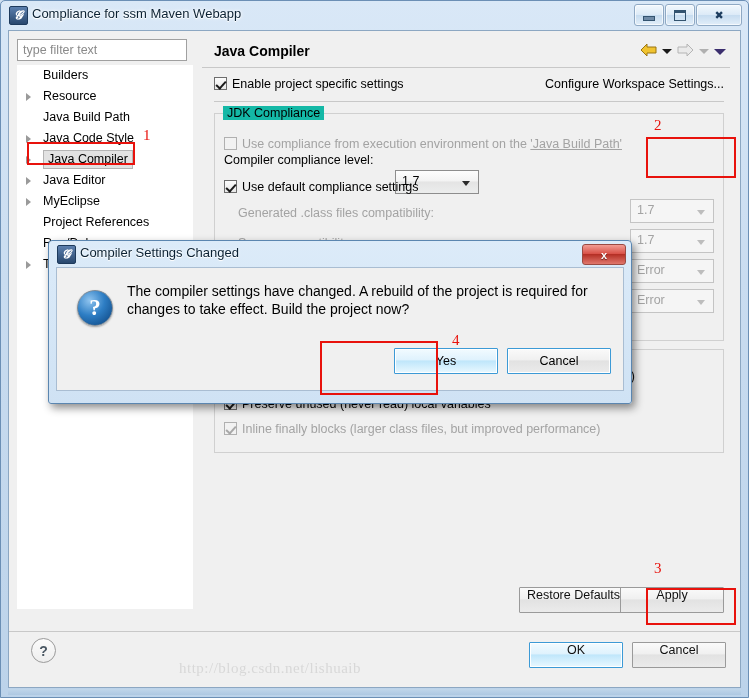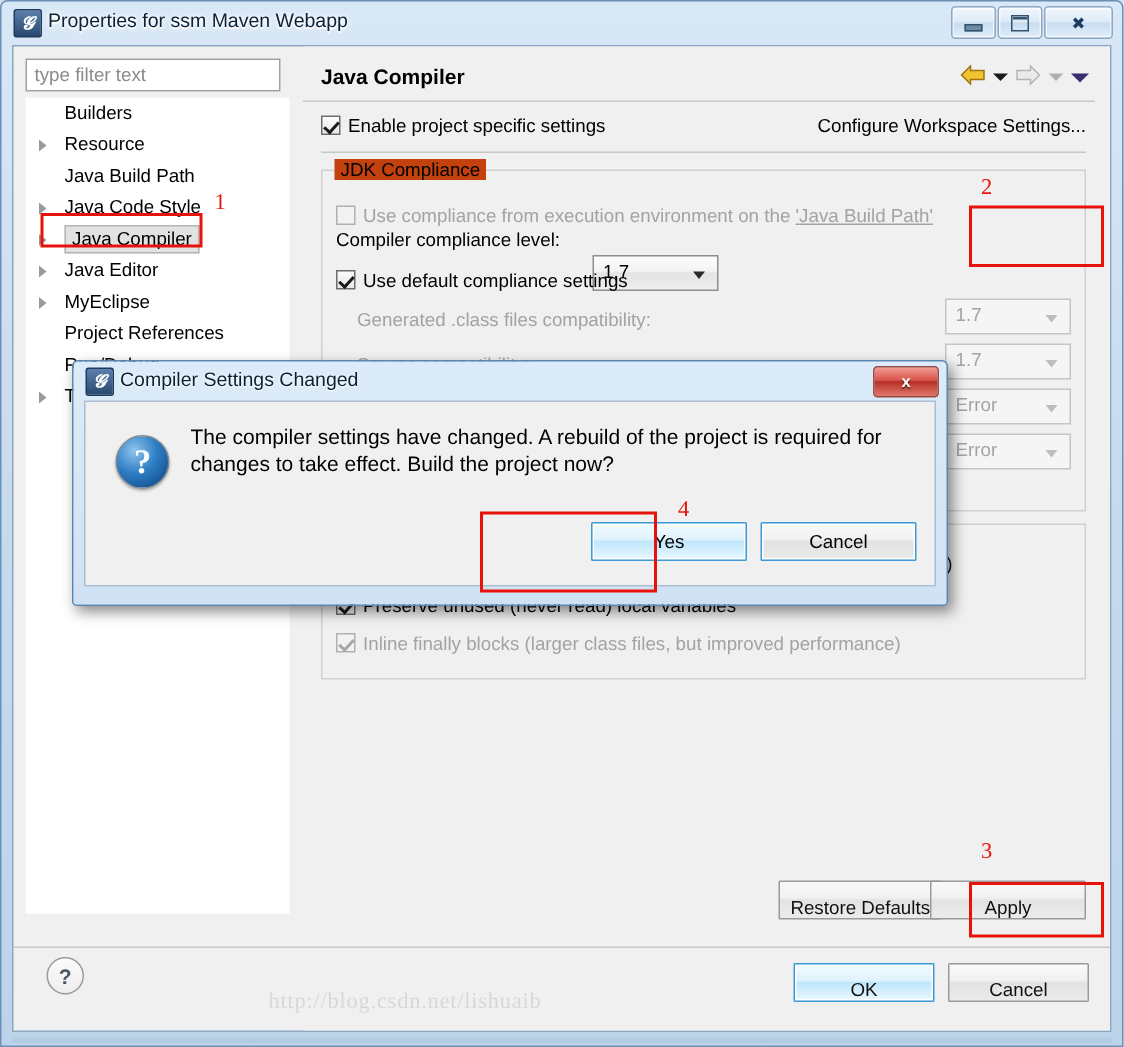--- a/index.html
+++ b/index.html
@@ -90,40 +90,40 @@
     border:solid #1b1b1b;border-width:0 2px 2px 0;transform:rotate(42deg);
   }
   .cb.dis{border-color:#b0b0b0;background:#f2f2f2;}
   .cb.dis.checked:after{border-color:#a8a8a8;}
   .dis-txt{color:#a3a3a3;}
   .link{color:#000000;}
   .u{text-decoration:underline;}
 
   
   .group{position:absolute;border:1px solid #d0d0d0;box-sizing:border-box;}
-  .group-label{position:absolute;background:#c2410c;padding:0 4px;font-size:12.5px;top:-8px;left:8px;}
+  .group-label{position:absolute;background:#14b8a6;padding:0 4px;font-size:12.5px;top:-8px;left:8px;}
 
   
   .combo{
     position:absolute;height:24px;box-sizing:border-box;border:1px solid #8d8d8d;
     background:linear-gradient(180deg,#fdfdfd 0%,#f3f3f3 45%,#e4e4e4 50%,#eceded 100%);
     font-size:12.5px;
   }
   .combo .val{position:absolute;left:6px;top:3px;}
   .combo .cbarrow{position:absolute;right:8px;top:10px;width:0;height:0;
     border-left:4px solid transparent;border-right:4px solid transparent;border-top:5px solid #2b2b2b;}
   .combo.dis{border-color:#c4c4c4;background:#f5f5f5;color:#a3a3a3;}
   .combo.dis .cbarrow{border-top-color:#bdbdbd;}
 
   
   .btn{
     position:absolute;box-sizing:border-box;height:26px;
     border:1px solid #9a9a9a;border-radius:1px;
     background:linear-gradient(180deg,#fafafa 0%,#f0f0f0 45%,#e2e2e2 50%,#ebebeb 100%);
-    font-size:12.5px;display:flex;align-items:flex-end;justify-content:center;
+    font-size:12.5px;display:flex;align-items:flex-start;justify-content:center;
     color:#101010;
   }
   .btn.primary{
     border:1px solid #3c9ad6;
     background:linear-gradient(180deg,#f2fbff 0%,#dff2fd 45%,#bfe6fb 50%,#e9f8ff 100%);
     box-shadow:inset 0 0 0 1px #fff;
   }
 
   .pane-hr2{position:absolute;left:0;right:0;height:1px;background:#c8c8c8;}
 
@@ -196,21 +196,21 @@
 </style>
 </head>
 <body>
 
 <div id="root">
 
   <div class="win-frame">
 
     <div class="titlebar">
       <div class="title-icon">𝓖</div>
-      <div class="title-text">Properties for ssm Maven Webapp</div>
+      <div class="title-text">Compliance for ssm Maven Webapp</div>
       <div class="caption-buttons">
         <div class="cap-btn">
           <div class="cap-glyph">
               <span class="min-bar"></span>
             </div>
         </div>
         <div class="cap-btn">
           <div class="cap-glyph">
               <span class="max-sq"></span>
             </div>

